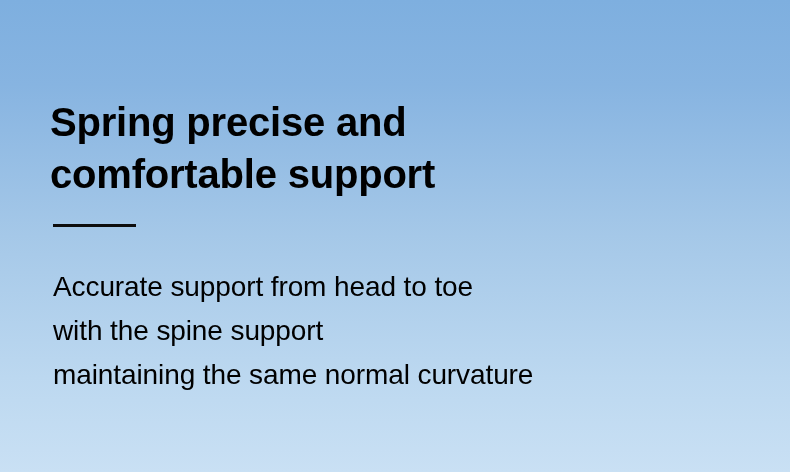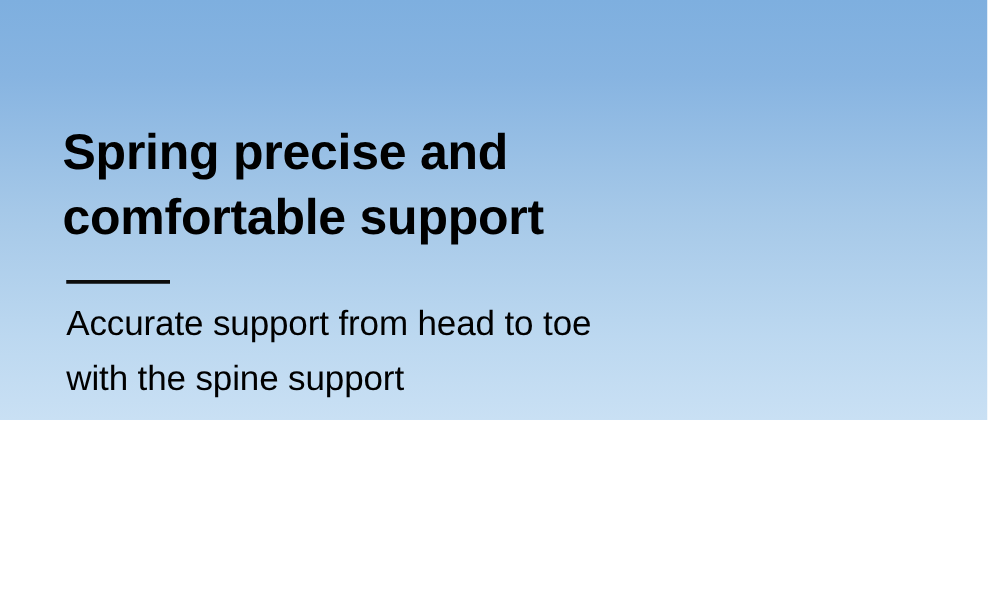--- a/index.html
+++ b/index.html
@@ -9,21 +9,21 @@
   body {
     width: 790px;
     height: 472px;
     overflow: hidden;
     font-family: "Liberation Sans", sans-serif;
   }
 
   .banner {
     position: relative;
     width: 790px;
-    height: 336px;
+    height: 472px;
     background: linear-gradient(to bottom, #7eafdf 0%, #87b4e1 18%, #a5c8e8 50%, #bcd8f0 80%, #c9e0f4 100%);
     box-sizing: border-box;
     overflow: hidden;
   }
 
   .content {
     position: absolute;
     left: 50px;
     top: 96px;
     width: 700px;
@@ -40,21 +40,21 @@
   }
 
   .divider {
     width: 83px;
     height: 3px;
     background: #0d0d0d;
     margin: 24px 0 0 3px;
   }
 
   .subcopy {
-    margin: 10px 0 0 3px;
+    margin: 38px 0 0 3px;
     font-size: 28px;
     font-weight: normal;
     line-height: 44px;
     color: #000000;
     letter-spacing: -0.1px;
   }
 
   .subcopy-line {
     display: block;
   }
@@ -67,17 +67,18 @@
   <div class="content">
 
     <h1 class="headline">Spring precise and
 comfortable support</h1>
 
     <div class="divider"></div>
 
     <p class="subcopy">
       <span class="subcopy-line">Accurate support from head to toe</span>
       <span class="subcopy-line">with the spine support</span>
+      <span class="subcopy-line">maintaining the same normal curvature</span>
     </p>
 
   </div>
 
 </div>
 
 </body></html>

